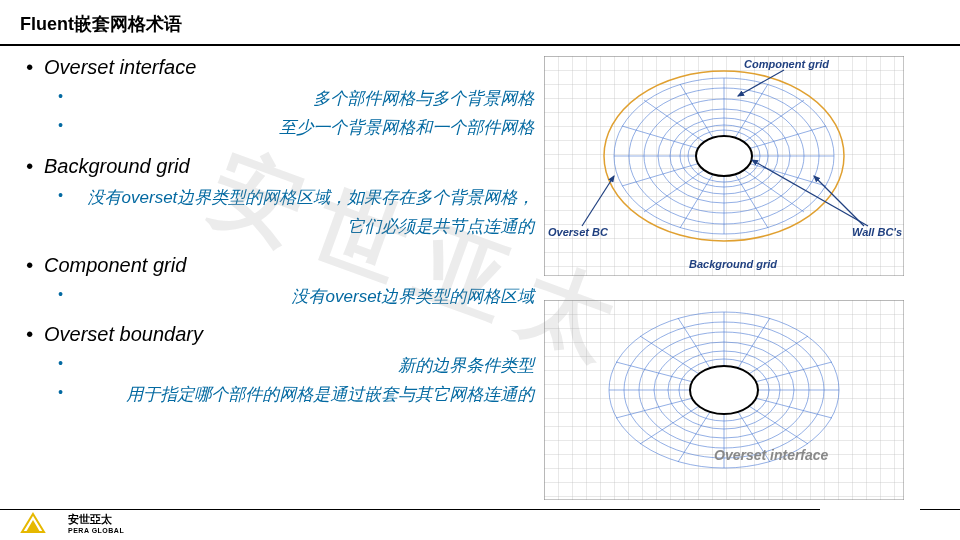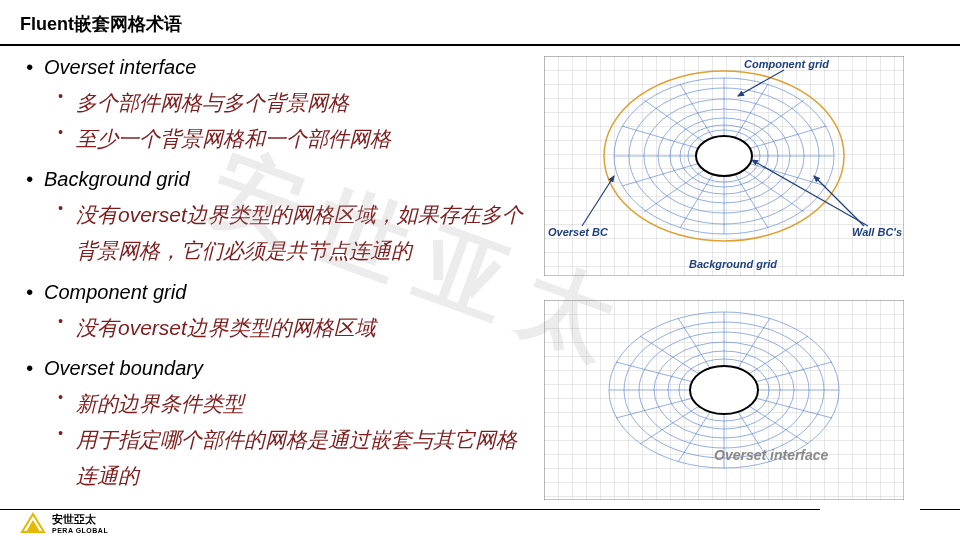--- a/index.html
+++ b/index.html
@@ -49,25 +49,26 @@
       content: "•";
       position: absolute;
       left: 6px;
       font-size: 20px;
     }
     ul.sub-list {
       list-style: none;
       margin-top: 6px;
     }
     ul.sub-list > li {
-      font-size: 21px;
-      color: #7f1d1d;
+      font-size: 17px;
+      color: #0369a1;
       position: relative;
       padding-left: 56px;
       line-height: 1.7;
+      text-align: right;
     }
     ul.sub-list > li::before {
       content: "•";
       position: absolute;
       left: 38px;
       font-size: 14px;
     }
     .watermark {
       position: absolute;
       left: 44%;
@@ -147,21 +148,21 @@
       position: absolute;
       bottom: 30px;
       right: 0;
       width: 40px;
       height: 1px;
       background: #000;
     }
     .logo {
       display: flex;
       align-items: center;
-      gap: 6px;
+      gap: 22px;
     }
     .logo-text {
       font-size: 11px;
       font-weight: bold;
     }
     .logo-text .small { font-size: 7px; display: block; letter-spacing: 0.5px; }
   </style>
 </head>
 <body>
 

